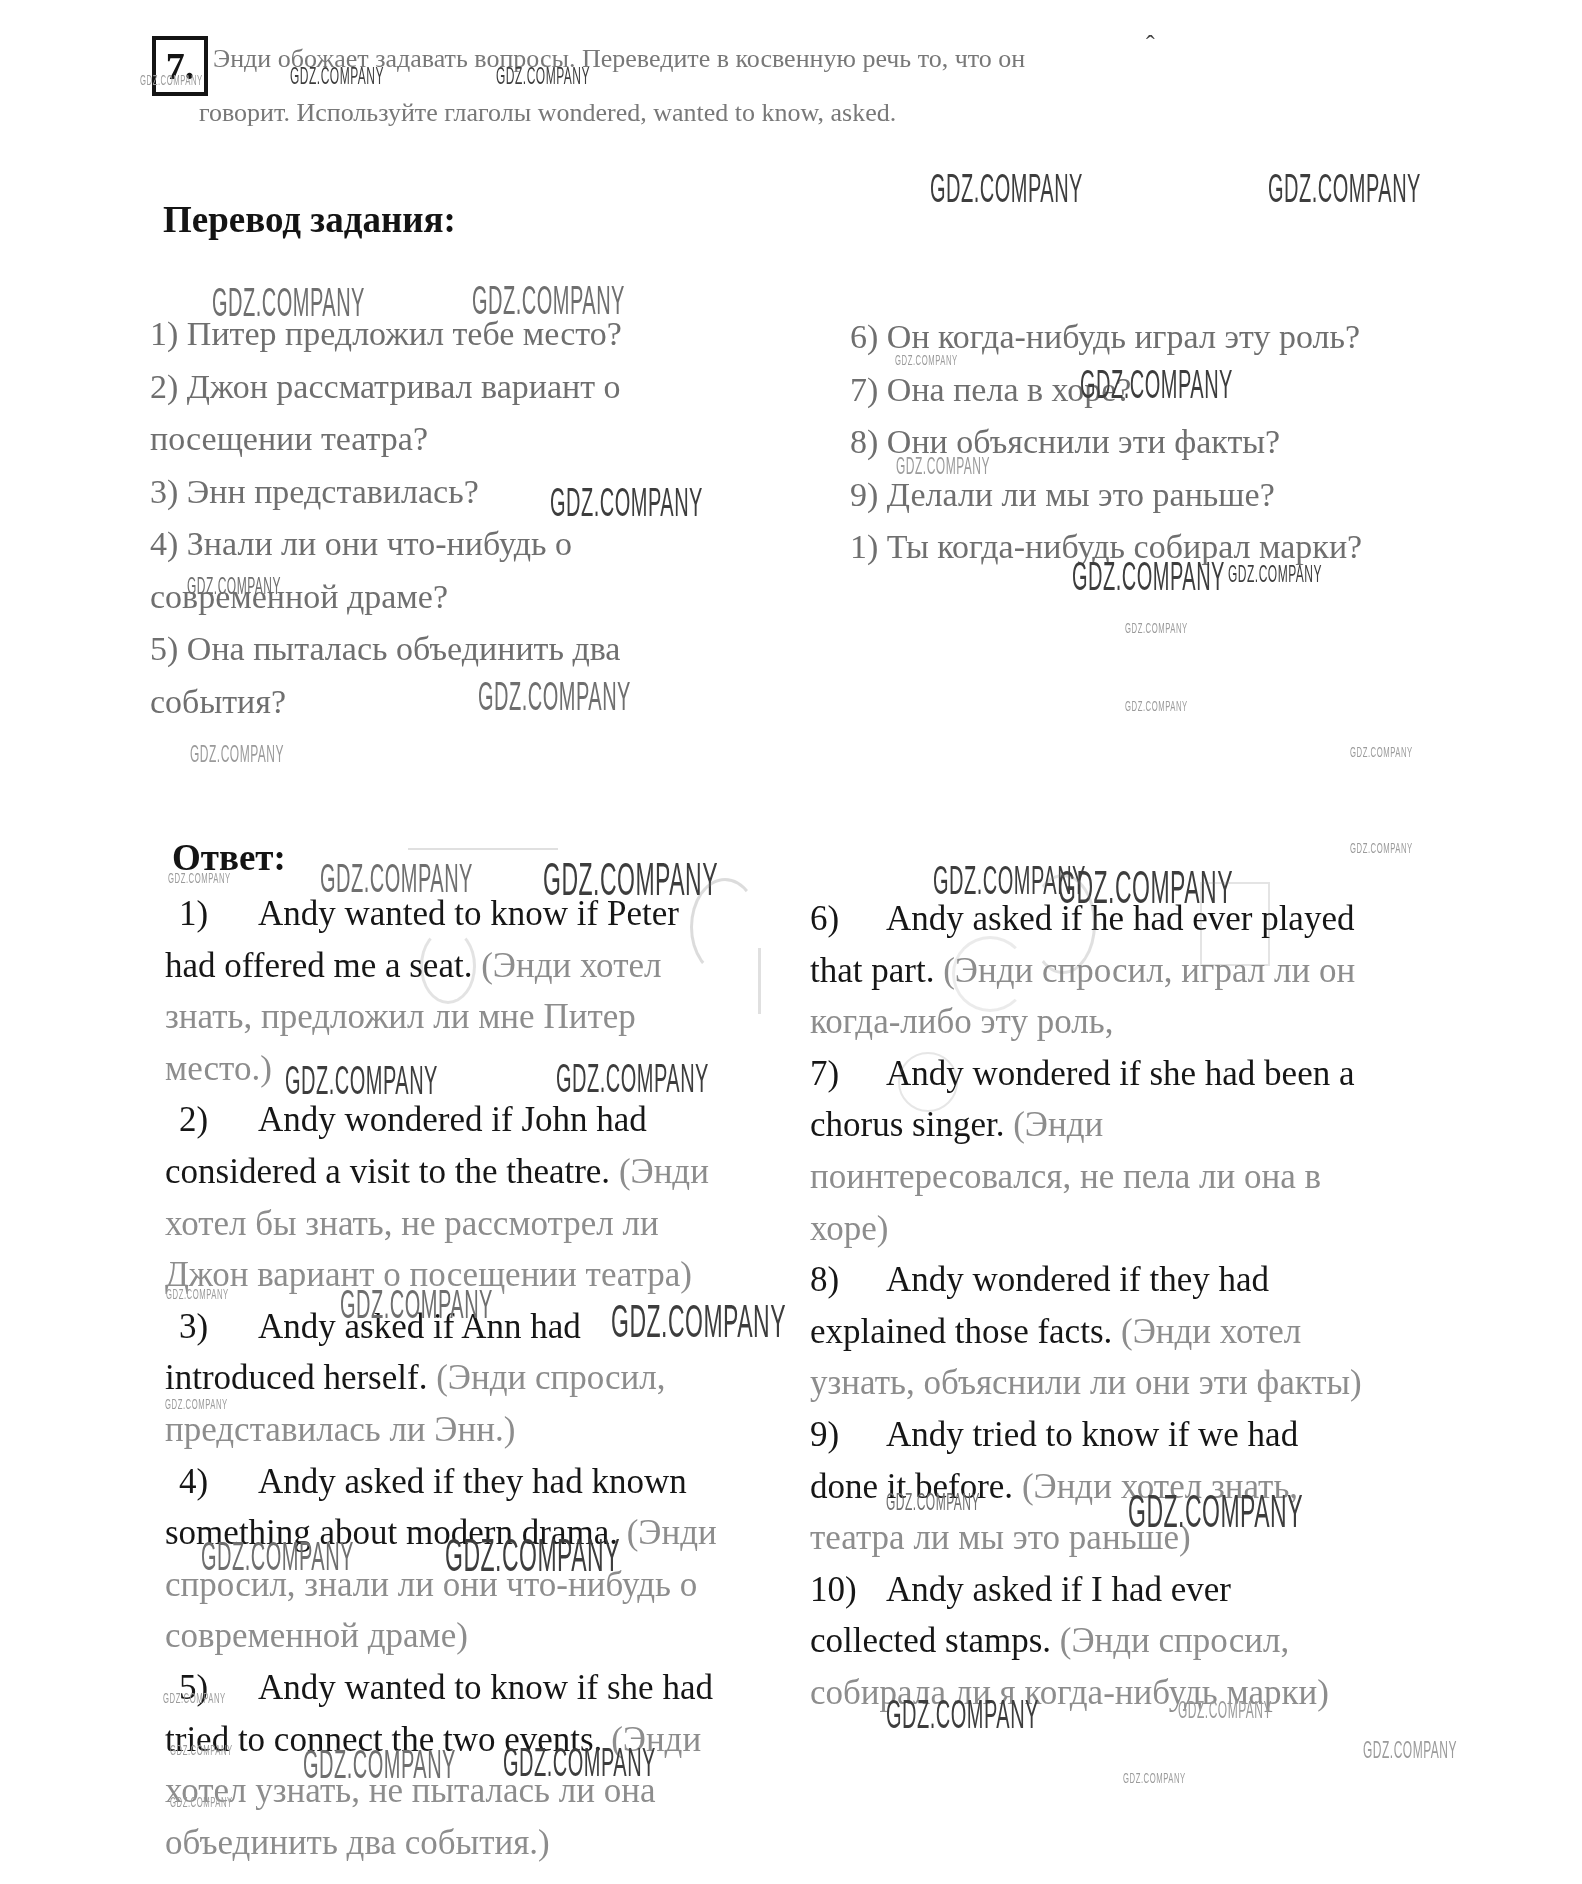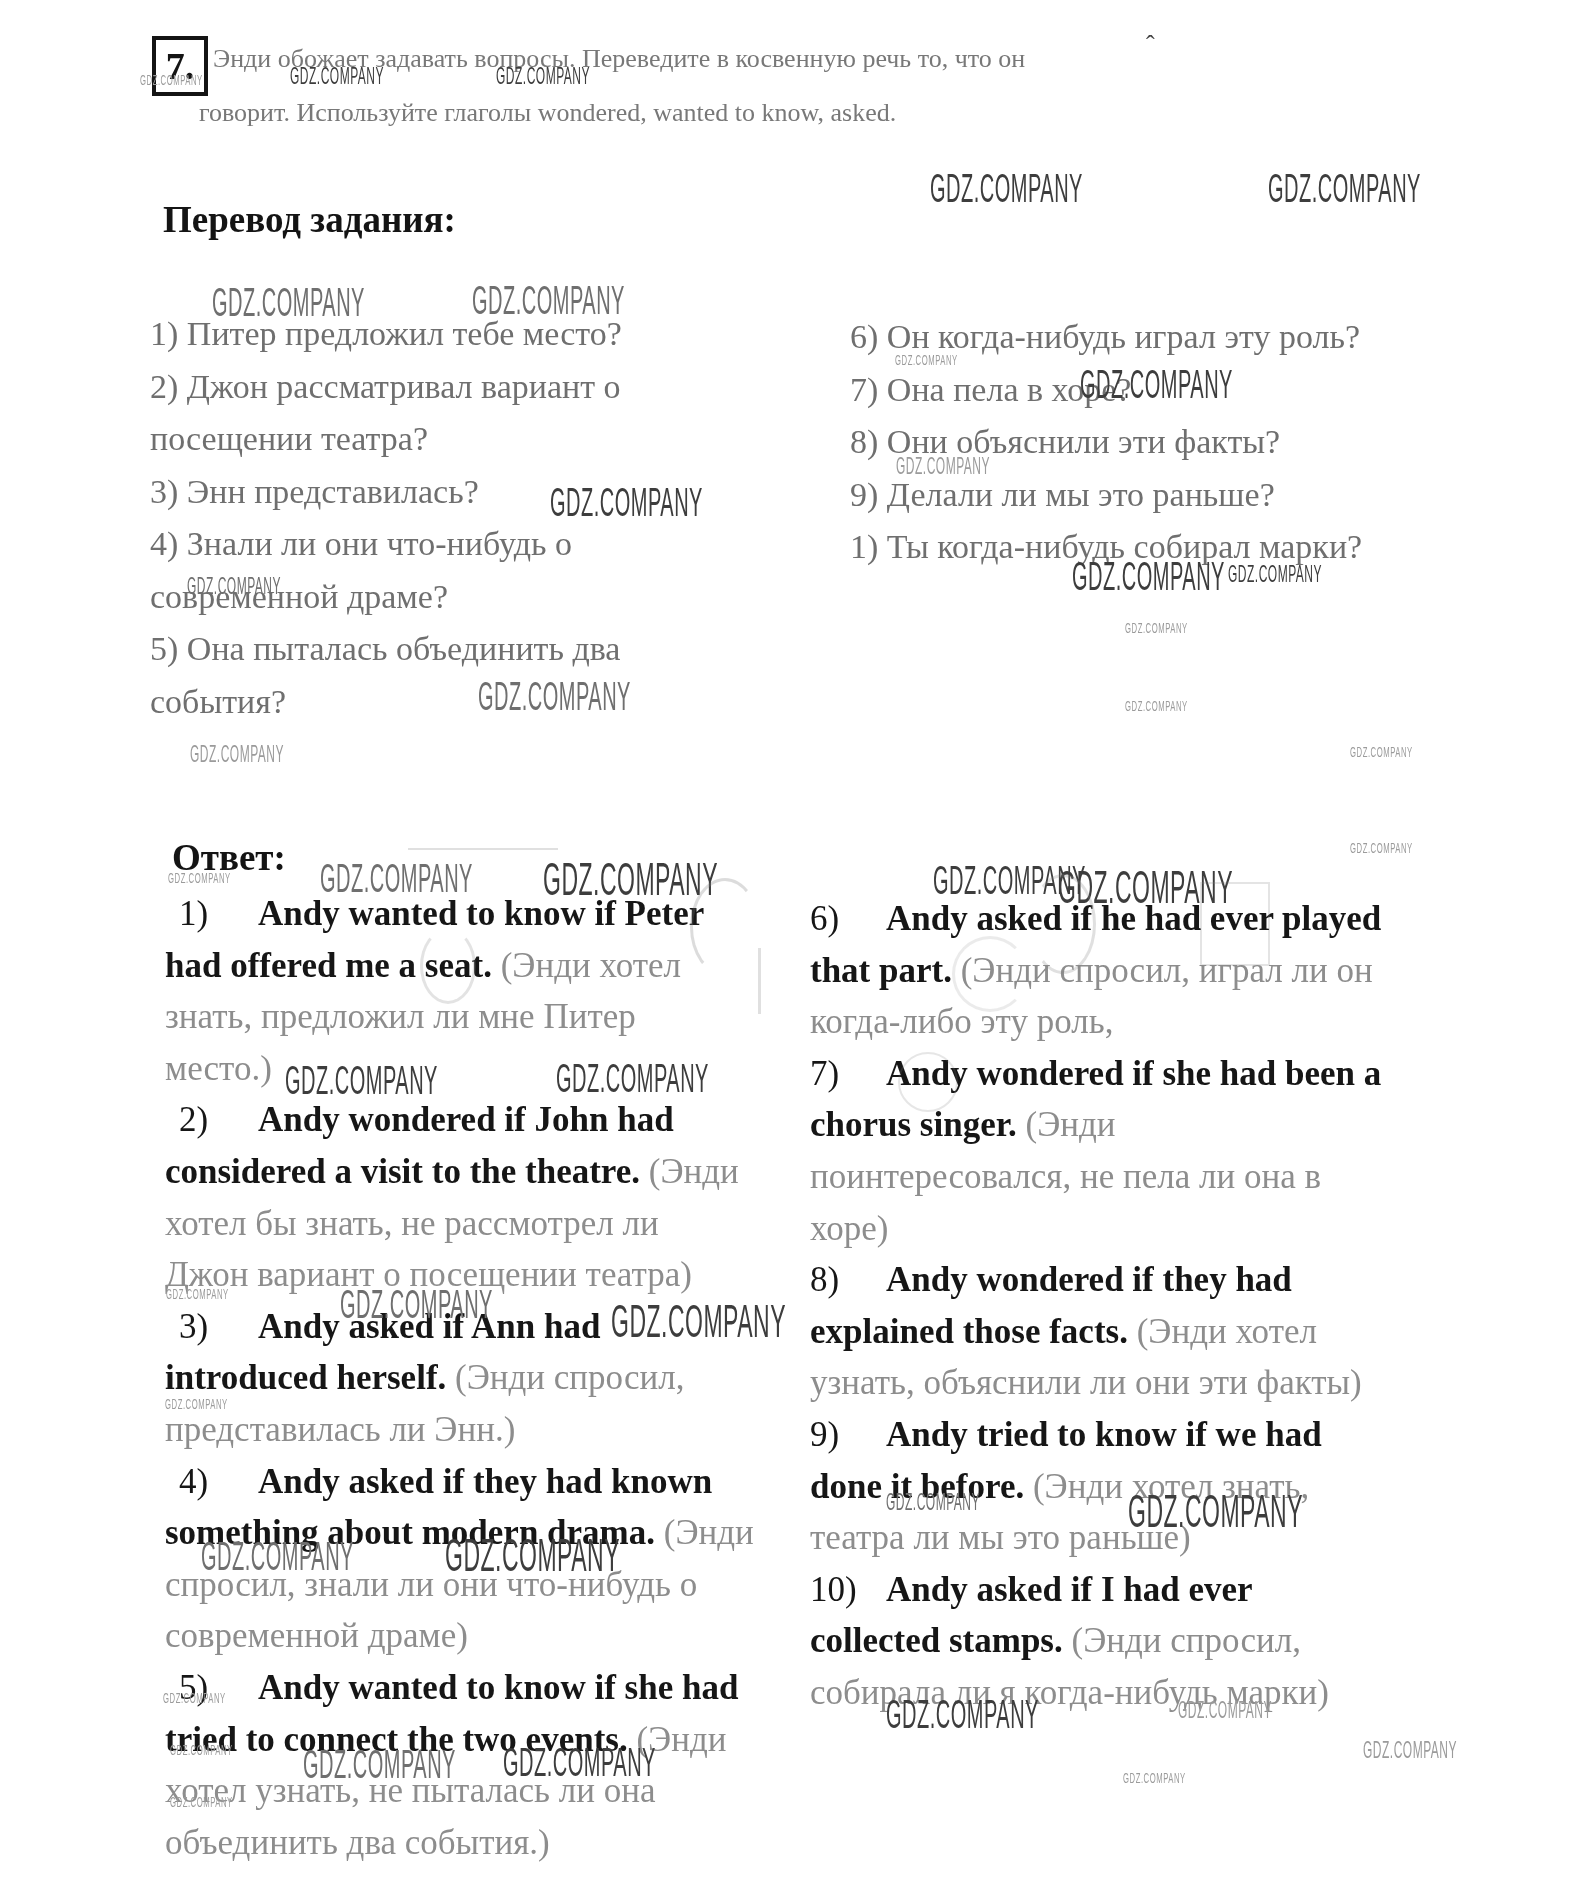--- a/index.html
+++ b/index.html
@@ -40,21 +40,21 @@
   .tline{height:52.5px;line-height:52.5px;font-size:34px;color:#6f6f6f;white-space:nowrap;}
   
   .acol{position:absolute;}
   #ans-left {left:165px;top:888px;}
   #ans-right{left:810px;top:893px;}
   .aline{height:51.6px;line-height:51.6px;font-size:35px;white-space:nowrap;}
   .num{display:inline-block;color:#161616;}
   #ans-left  .num{margin-left:14px;width:79px;}
   #ans-right .num{width:76px;}
   .num:empty{display:none;}
-  .en{color:#161616;font-weight:bold;}
+  .en{color:#161616;}
   .ru{color:#8d8d8d;}
   
   .ghost{position:absolute;pointer-events:none;}
   .g-arc1{left:690px;top:878px;width:64px;height:92px;border:3px solid rgba(130,130,130,.28);
           border-radius:50%;border-bottom-color:transparent;border-right-color:transparent;}
   .g-arc2{left:420px;top:928px;width:50px;height:70px;border:3px solid rgba(130,130,130,.22);
           border-radius:50%;border-top-color:transparent;}
   .g-arc3{left:1030px;top:874px;width:60px;height:94px;border:3px solid rgba(130,130,130,.25);
           border-radius:50%;border-left-color:transparent;}
   .g-box1{left:1200px;top:882px;width:66px;height:80px;border:2px solid rgba(130,130,130,.22);}

